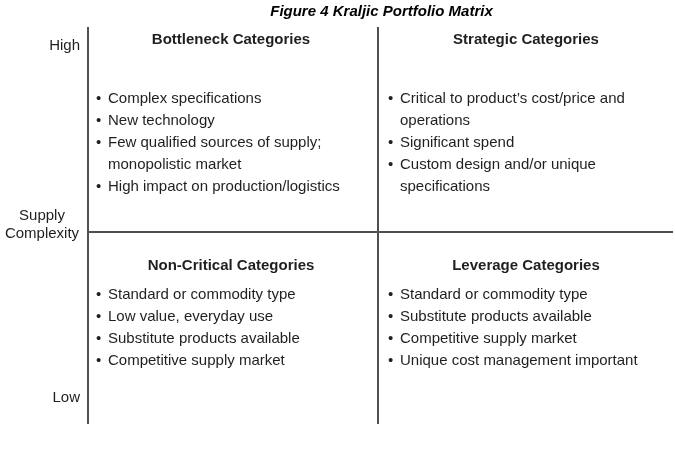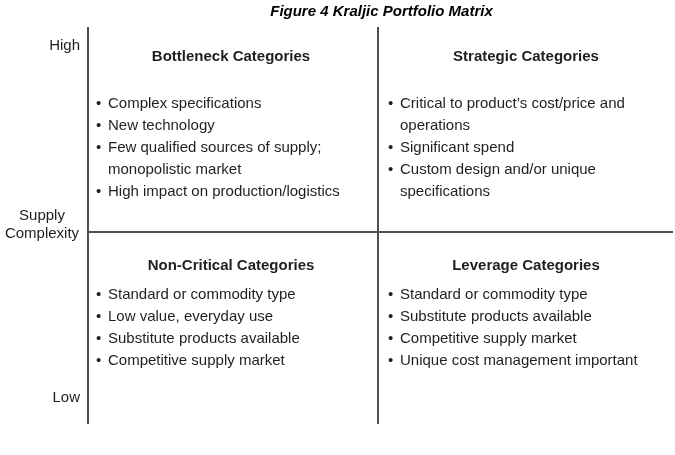--- a/index.html
+++ b/index.html
@@ -39,25 +39,25 @@
   .xlab-axis  { left: 88px; width: 587px; text-align: left; }
   .xlab-high  { right: 10px; }
 
   .quad { position: absolute; font-size: 15px; }
   .q-tl { left: 90px;  top: 28px;  width: 282px; }
   .q-tr { left: 382px; top: 28px;  width: 288px; }
   .q-bl { left: 90px;  top: 232px; width: 282px; }
   .q-br { left: 382px; top: 232px; width: 288px; }
 
   .q-title { text-align: center; font-weight: bold; line-height: 16px; }
-  .q-top .q-title    { margin-top: 20px; }
+  .q-top .q-title    { margin-top: 3px; }
   .q-bottom .q-title { margin-top: 25px; }
 
   .quad ul { list-style: none; margin: 0; padding: 0 0 0 6px; }
-  .q-top ul    { margin-top: 28px; }
+  .q-top ul    { margin-top: 40px; }
   .q-bottom ul { margin-top: 10px; }
   .quad li {
     position: relative;
     padding-left: 12px;
     line-height: 22px;
   }
   .quad li::before {
     content: "\2022";
     position: absolute;
     left: 0;

